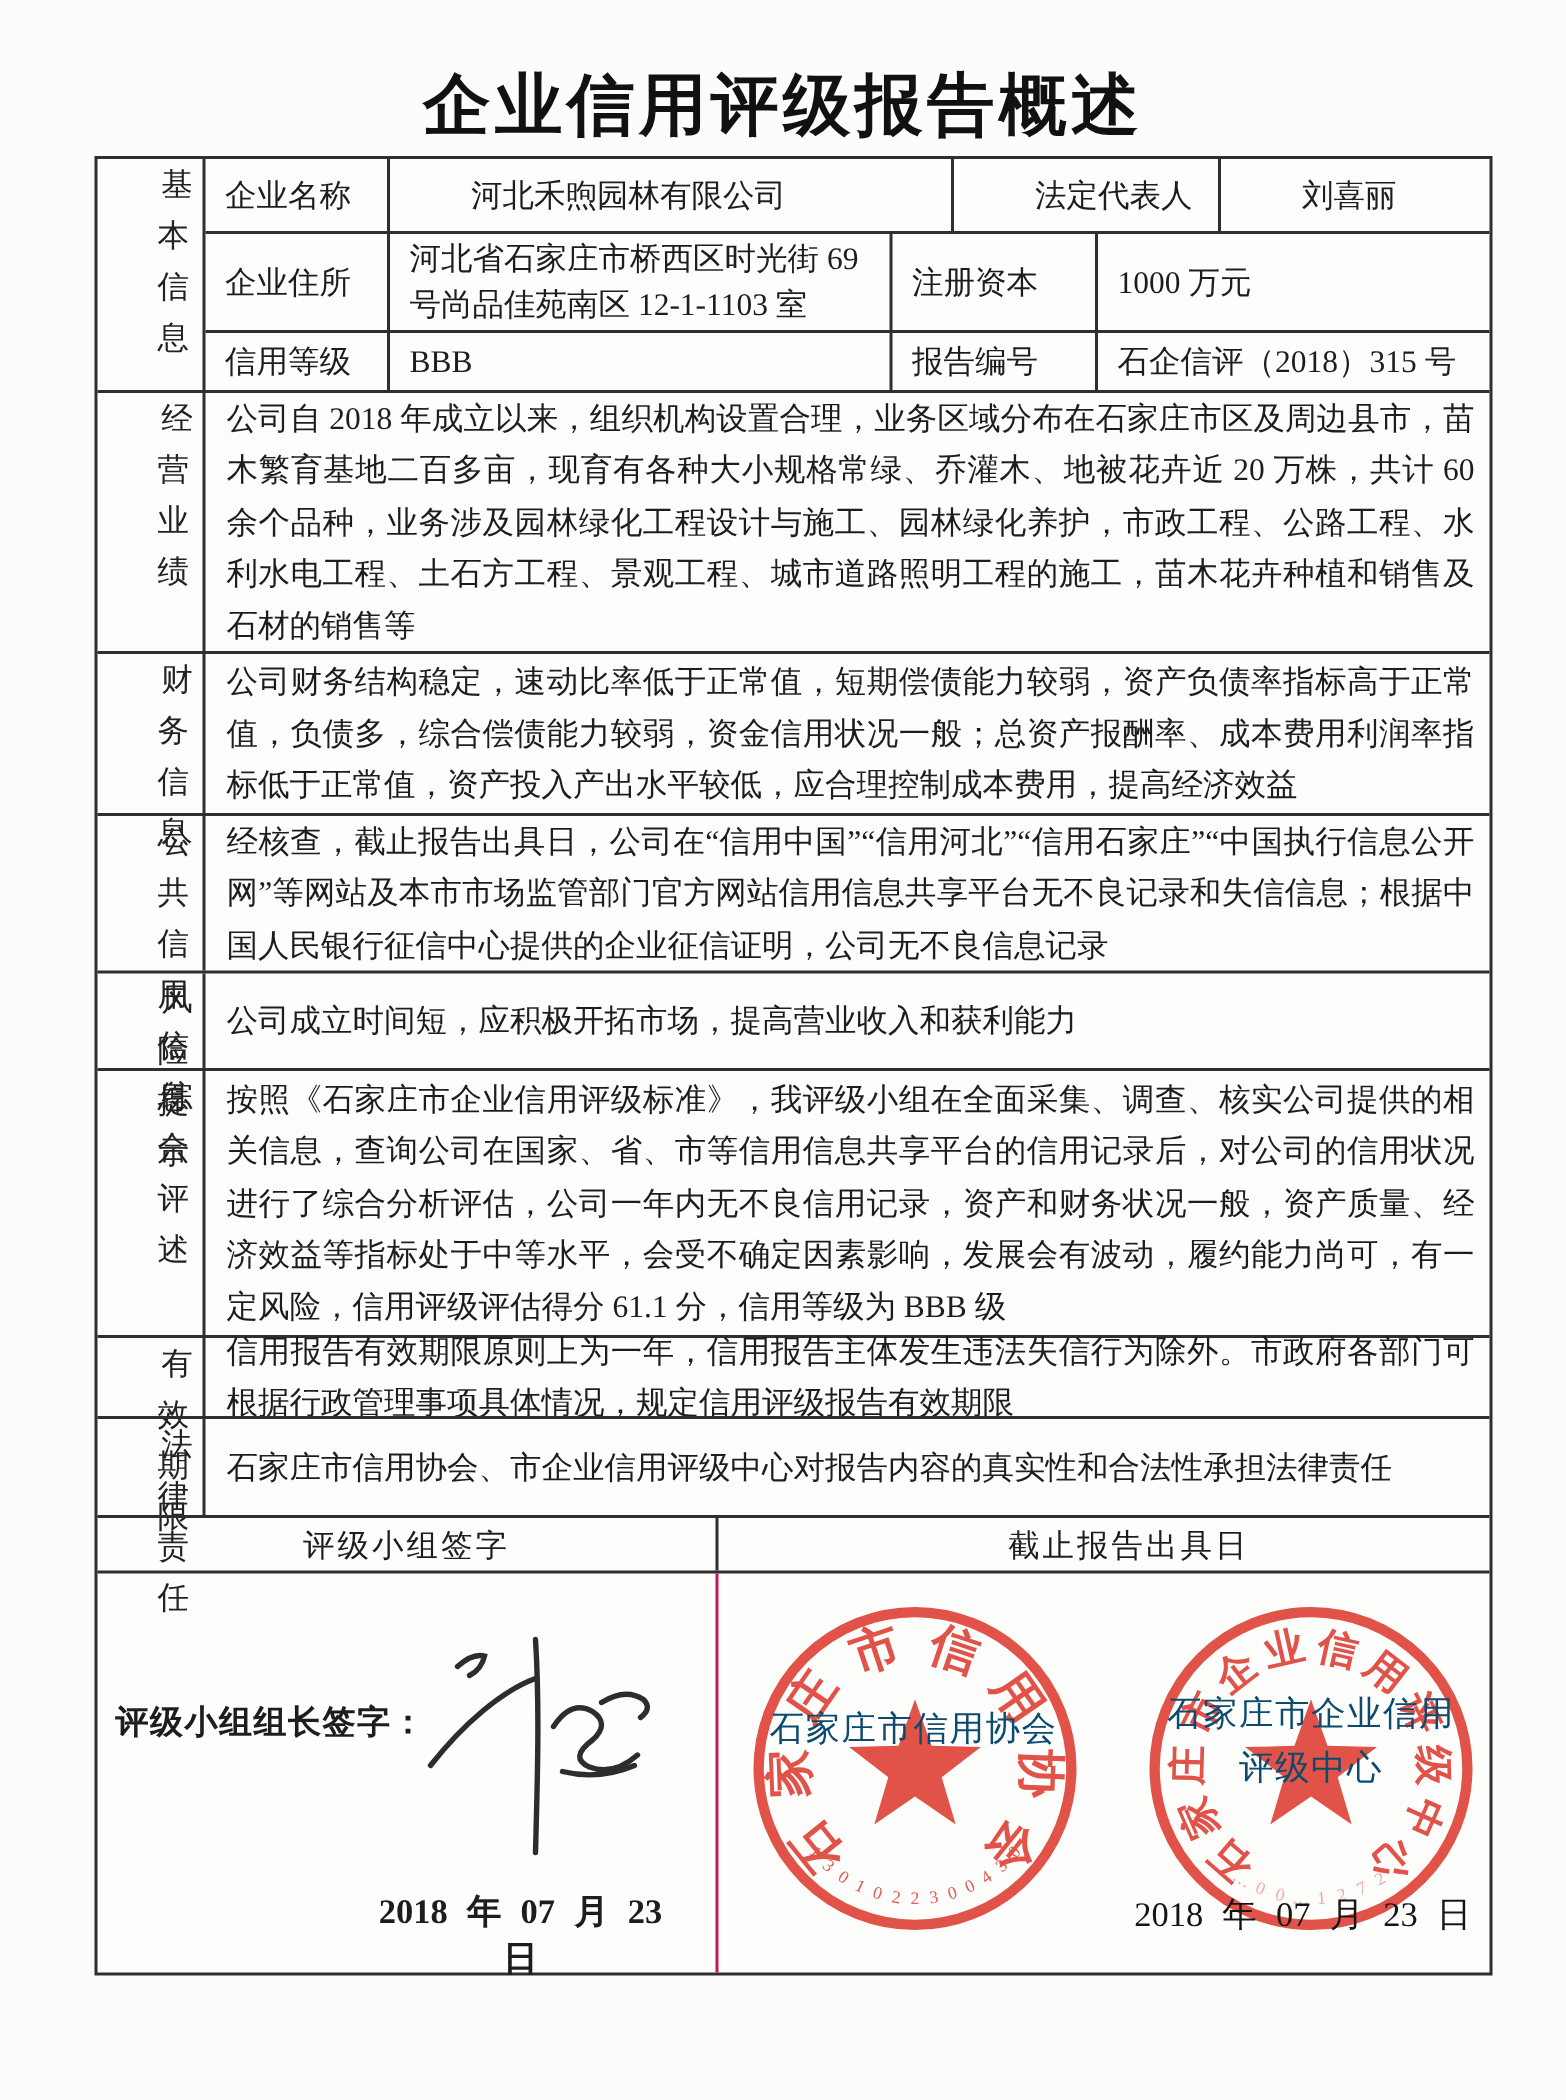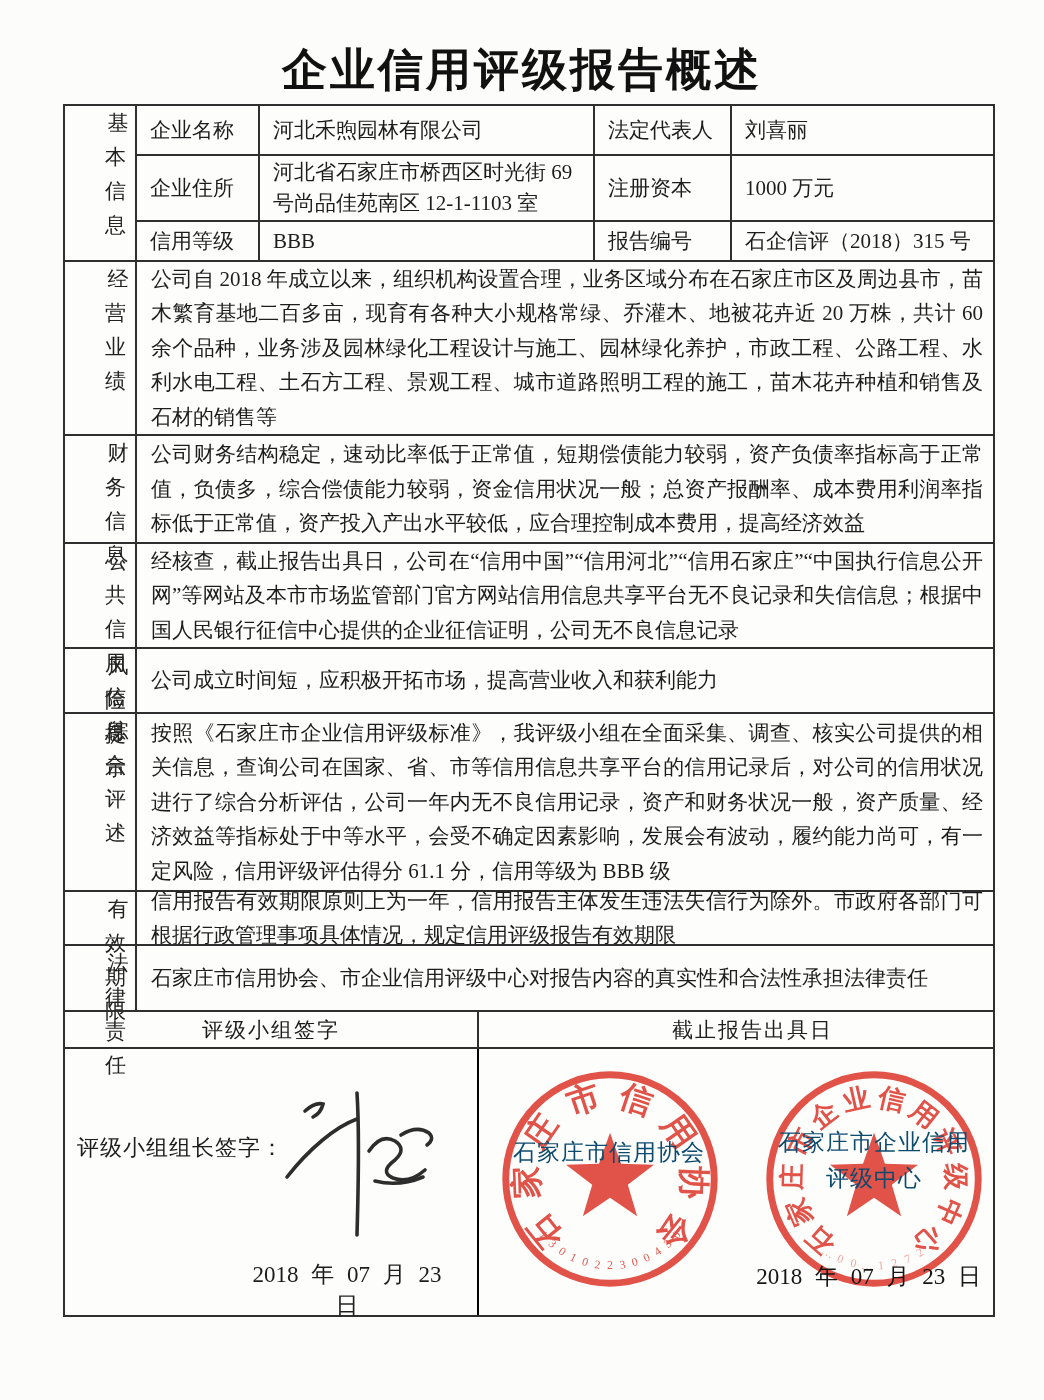--- a/index.html
+++ b/index.html
@@ -23,21 +23,21 @@
     width:72px;flex:0 0 72px;box-sizing:border-box;border-right:2px solid #2f2f2f;
     display:flex;align-items:flex-start;justify-content:center;padding-left:36px;
   }
   .hdrcell span{
     display:block;width:62px;text-align:center;font-size:21px;line-height:34px;
     letter-spacing:5px;text-indent:5px;color:#222;
   }
   
   .basic-right{flex:1;display:flex;flex-direction:column;min-width:0;}
   .brow{display:flex;box-sizing:border-box;border-top:2px solid #2f2f2f;}
-  .brow.first{border-top:none;}
+  .brow.first{border-top:none;gap:41px;}
   .bcell{
     box-sizing:border-box;border-right:2px solid #2f2f2f;
     display:flex;align-items:center;padding-left:13px;font-size:21px;
   }
   .bcell.last{border-right:none;}
   .bl1{flex:0 0 123px;}
   .bv1{flex:0 0 335px;padding-right:8px;line-height:31px;}
   .bl2{flex:0 0 137px;}
   .bv2{flex:1;}
   .h48{height:48px;} .h66{height:66px;} .h40{height:40px;}
@@ -51,21 +51,21 @@
   .r-fx{height:65px;} .r-zh{height:178px;} .r-yx{height:54px;} .r-fl{height:66px;}
   .r-signhdr{height:37px;gap:33px;}
   .r-bottom{flex:1;}
   .signhdr-cell{
     box-sizing:border-box;display:flex;align-items:center;justify-content:center;
     font-size:21px;letter-spacing:2px;
   }
   .shl{flex:0 0 414px;border-right:2px solid #2f2f2f;}
   .shr{flex:1;}
   .bottom-left{
-    flex:0 0 414px;box-sizing:border-box;border-right:2px solid #000000;position:relative;
+    flex:0 0 414px;box-sizing:border-box;border-right:2px solid #be185d;position:relative;font-weight:bold;
   }
   .bottom-right{flex:1;position:relative;}
   .leader-label{position:absolute;left:12px;top:84px;font-size:22px;letter-spacing:1px;}
   .sig-svg{position:absolute;left:218px;top:36px;}
   .date-left{position:absolute;left:172px;top:210px;width:220px;text-align:center;
     font-size:23px;word-spacing:7px;}
   .date-right{position:absolute;left:272px;top:212px;width:235px;text-align:center;
     font-size:23px;word-spacing:7px;color:#151515;}
   .stamp{position:absolute;width:236px;height:236px;opacity:0.92;}
   .stamp1{left:13px;top:12px;}

